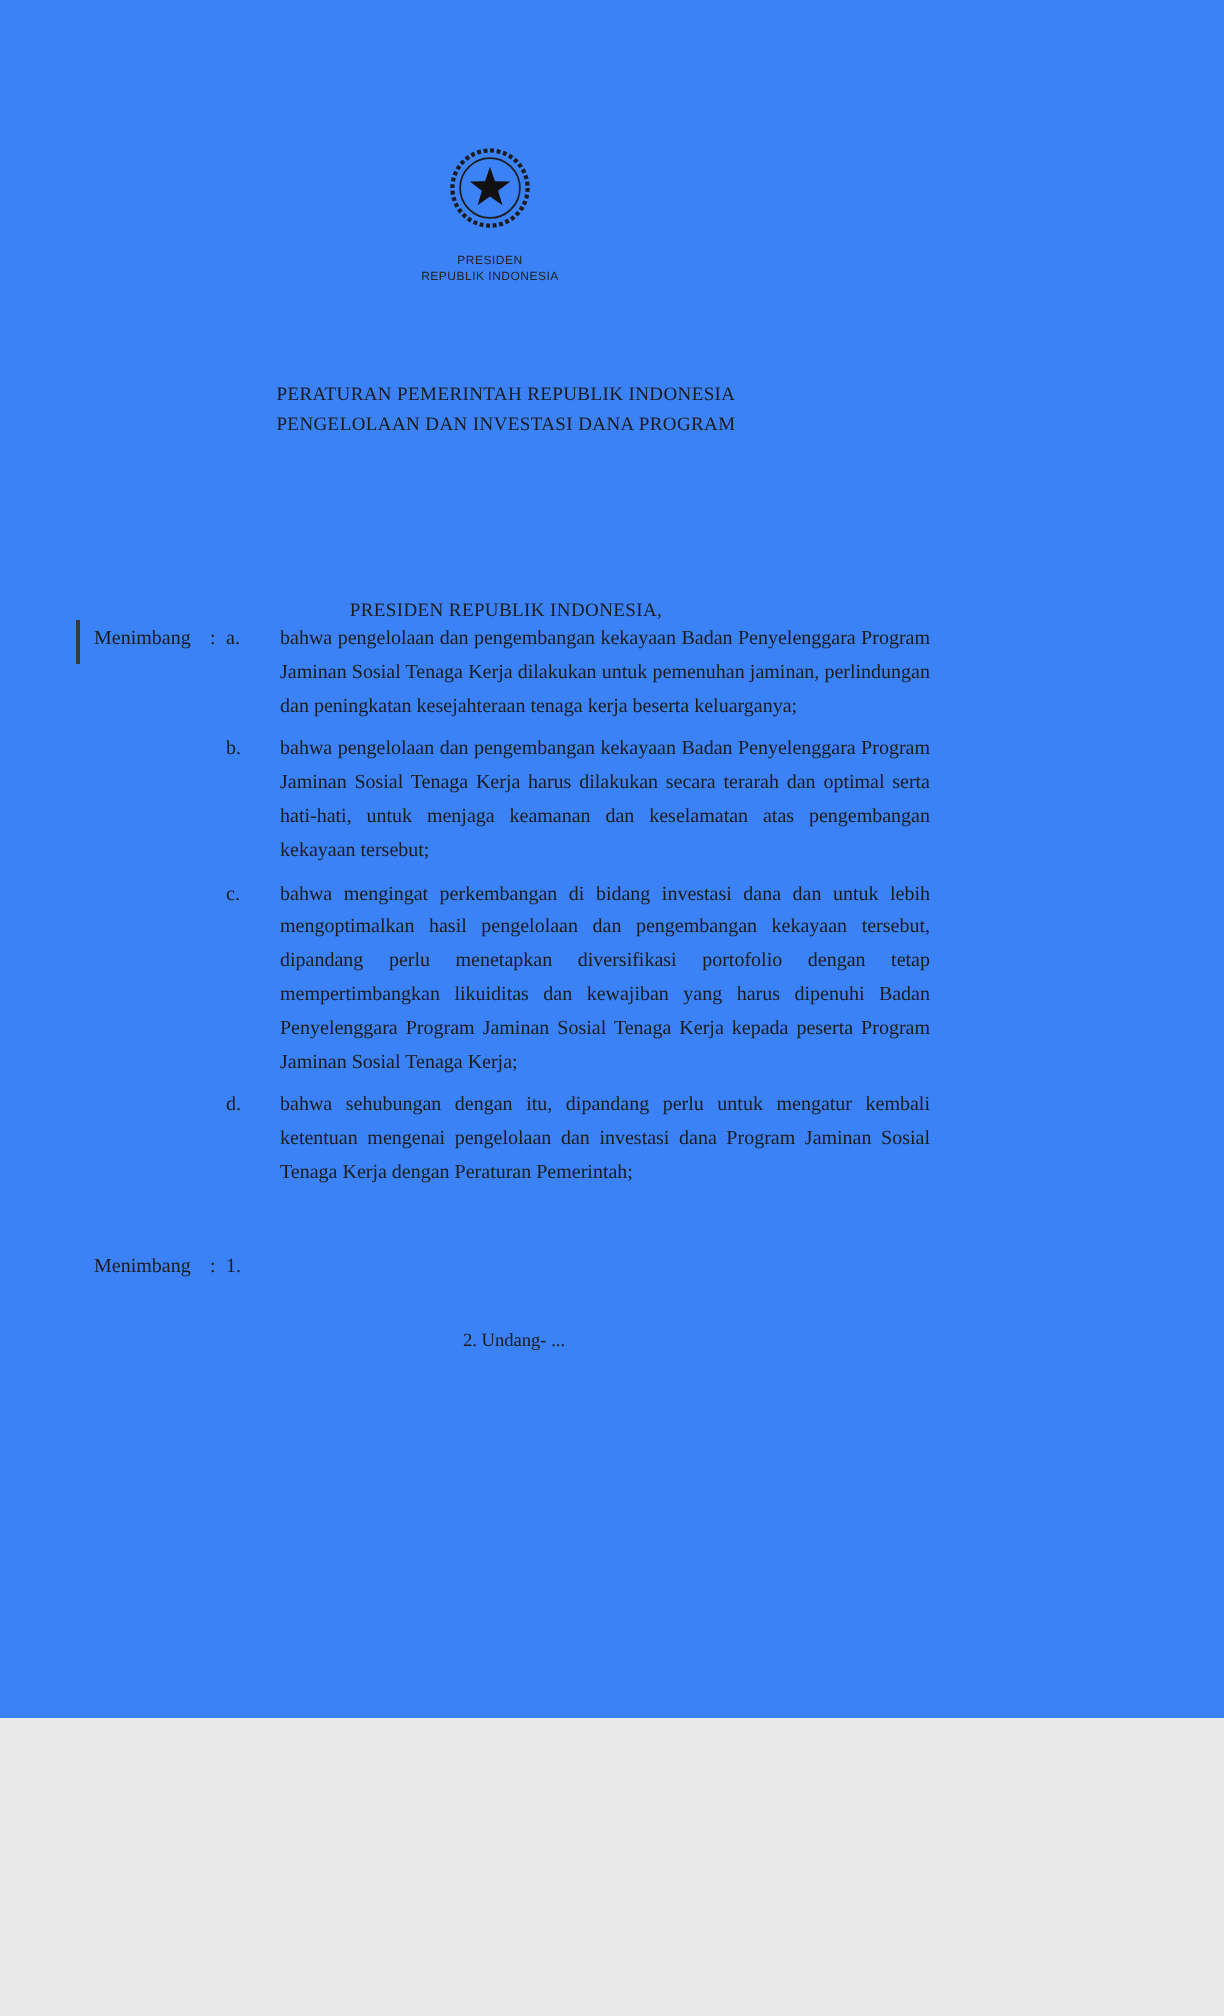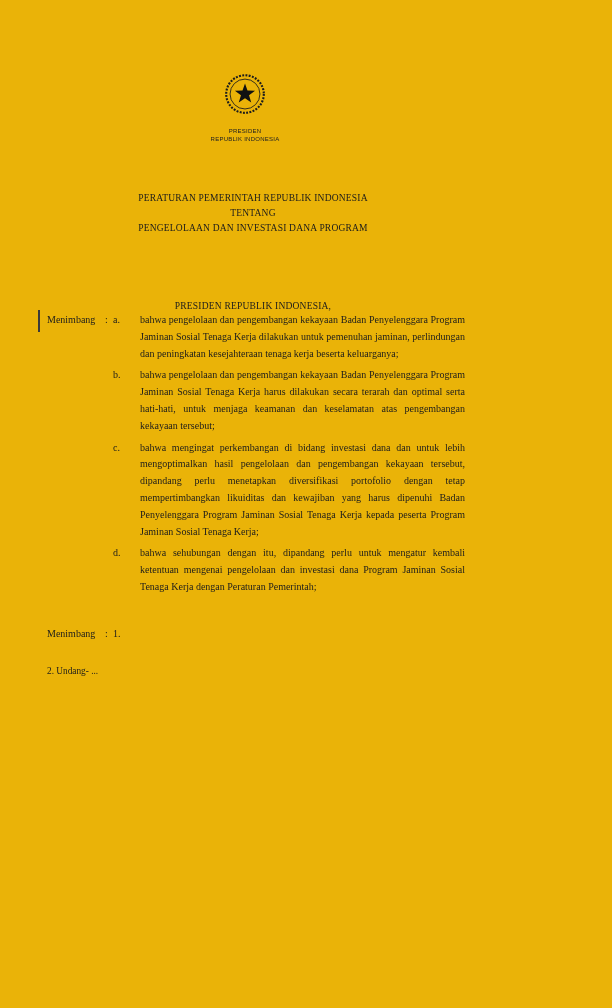--- a/index.html
+++ b/index.html
@@ -1,19 +1,19 @@
 <!DOCTYPE html>
 <html><head>
 <meta charset="utf-8">
 <style>
   html,body{margin:0;padding:0;background:#e9e9e9;}
   .page{
     position:relative;
-    width:612px;height:1008px;
-    background:#eab308;
+    width:612px;height:859px;
+    background:#3b82f6;
     margin:0 auto;
     font-family:"Liberation Serif","DejaVu Serif",serif;
     color:#1c1c1c;
     overflow:hidden;
   }
   .emblem{
     position:absolute;top:68px;left:189px;width:112px;
     text-align:center;
   }
   .emblem svg{display:block;margin:0 auto;}
@@ -43,21 +43,21 @@
     font-size:10px;line-height:16.8px;
   }
   .row{display:flex;align-items:flex-start;margin-bottom:5px;}
   .row.mengingat-row{margin-top:30px;}
   .lbl{width:58px;flex:0 0 58px;}
   .sep{width:8px;flex:0 0 8px;}
   .mk{width:27px;flex:0 0 27px;}
   .txt{width:325px;flex:0 0 325px;text-align:justify;}
   .continuation{
     position:absolute;top:666px;left:47px;width:420px;
-    text-align:left;font-size:9.3px;
+    text-align:center;font-size:9.3px;
   }
 </style>
 </head>
 <body>
 
 <div class="page">
 
   <div class="emblem">
     <svg width="54" height="54" viewBox="0 0 56 56">
       <circle cx="28" cy="27" r="19.5" fill="none" stroke="#1c1c1c" stroke-width="2.2" stroke-dasharray="2,1.4"></circle>
@@ -65,21 +65,20 @@
       <polygon fill="#111" points="28,16 30.59,23.44 38.46,23.6 32.18,28.36 34.47,35.9 28,31.4 21.53,35.9 23.82,28.36 17.54,23.6 25.41,23.44"></polygon>
     </svg>
     <div class="emblem-text">
       <div>PRESIDEN</div>
       <div>REPUBLIK INDONESIA</div>
     </div>
   </div>
 
   <div class="title-block">
     <div>PERATURAN PEMERINTAH REPUBLIK INDONESIA</div>
-    <div>TENTANG</div>
     <div>PENGELOLAAN DAN INVESTASI DANA PROGRAM</div>
   </div>
 
   <div class="salutation">PRESIDEN REPUBLIK INDONESIA,</div>
 
   <div class="margin-mark"></div>
 
   <div class="clauses">
 
     <div class="row">

